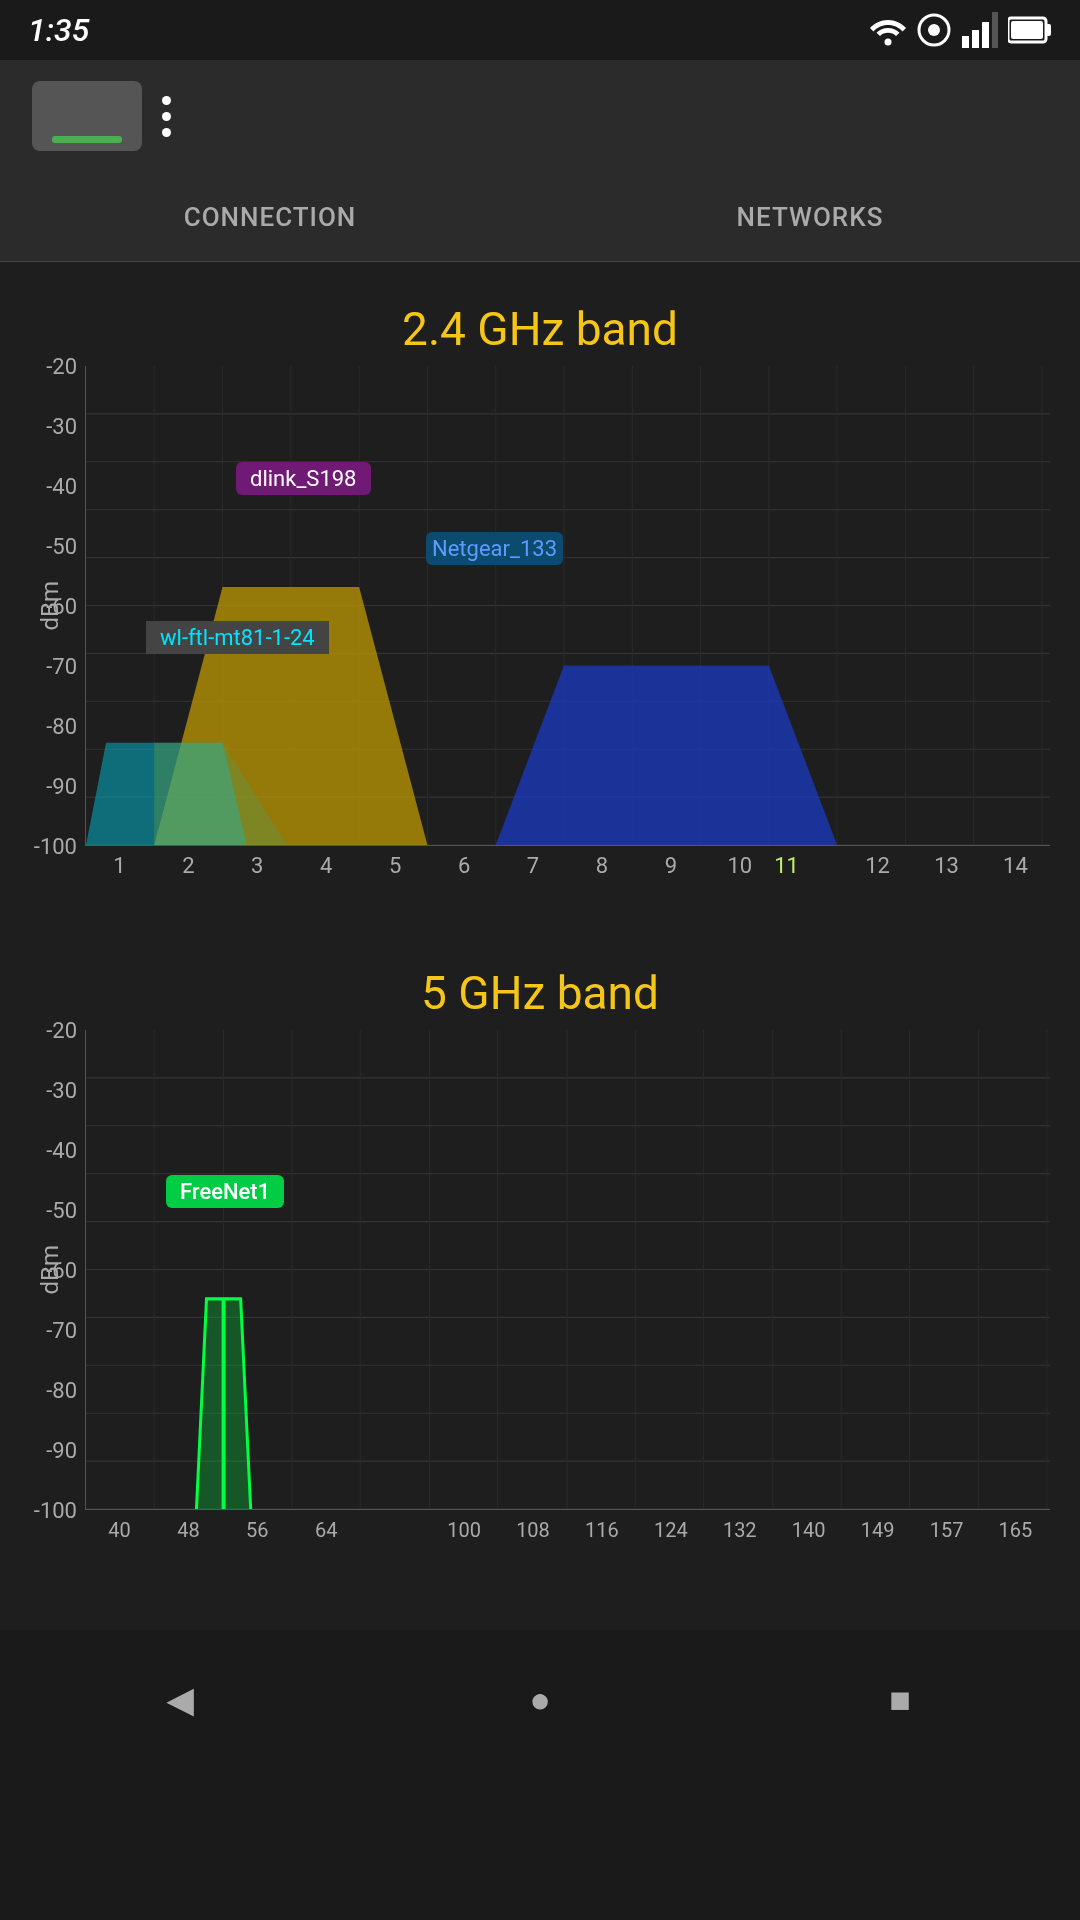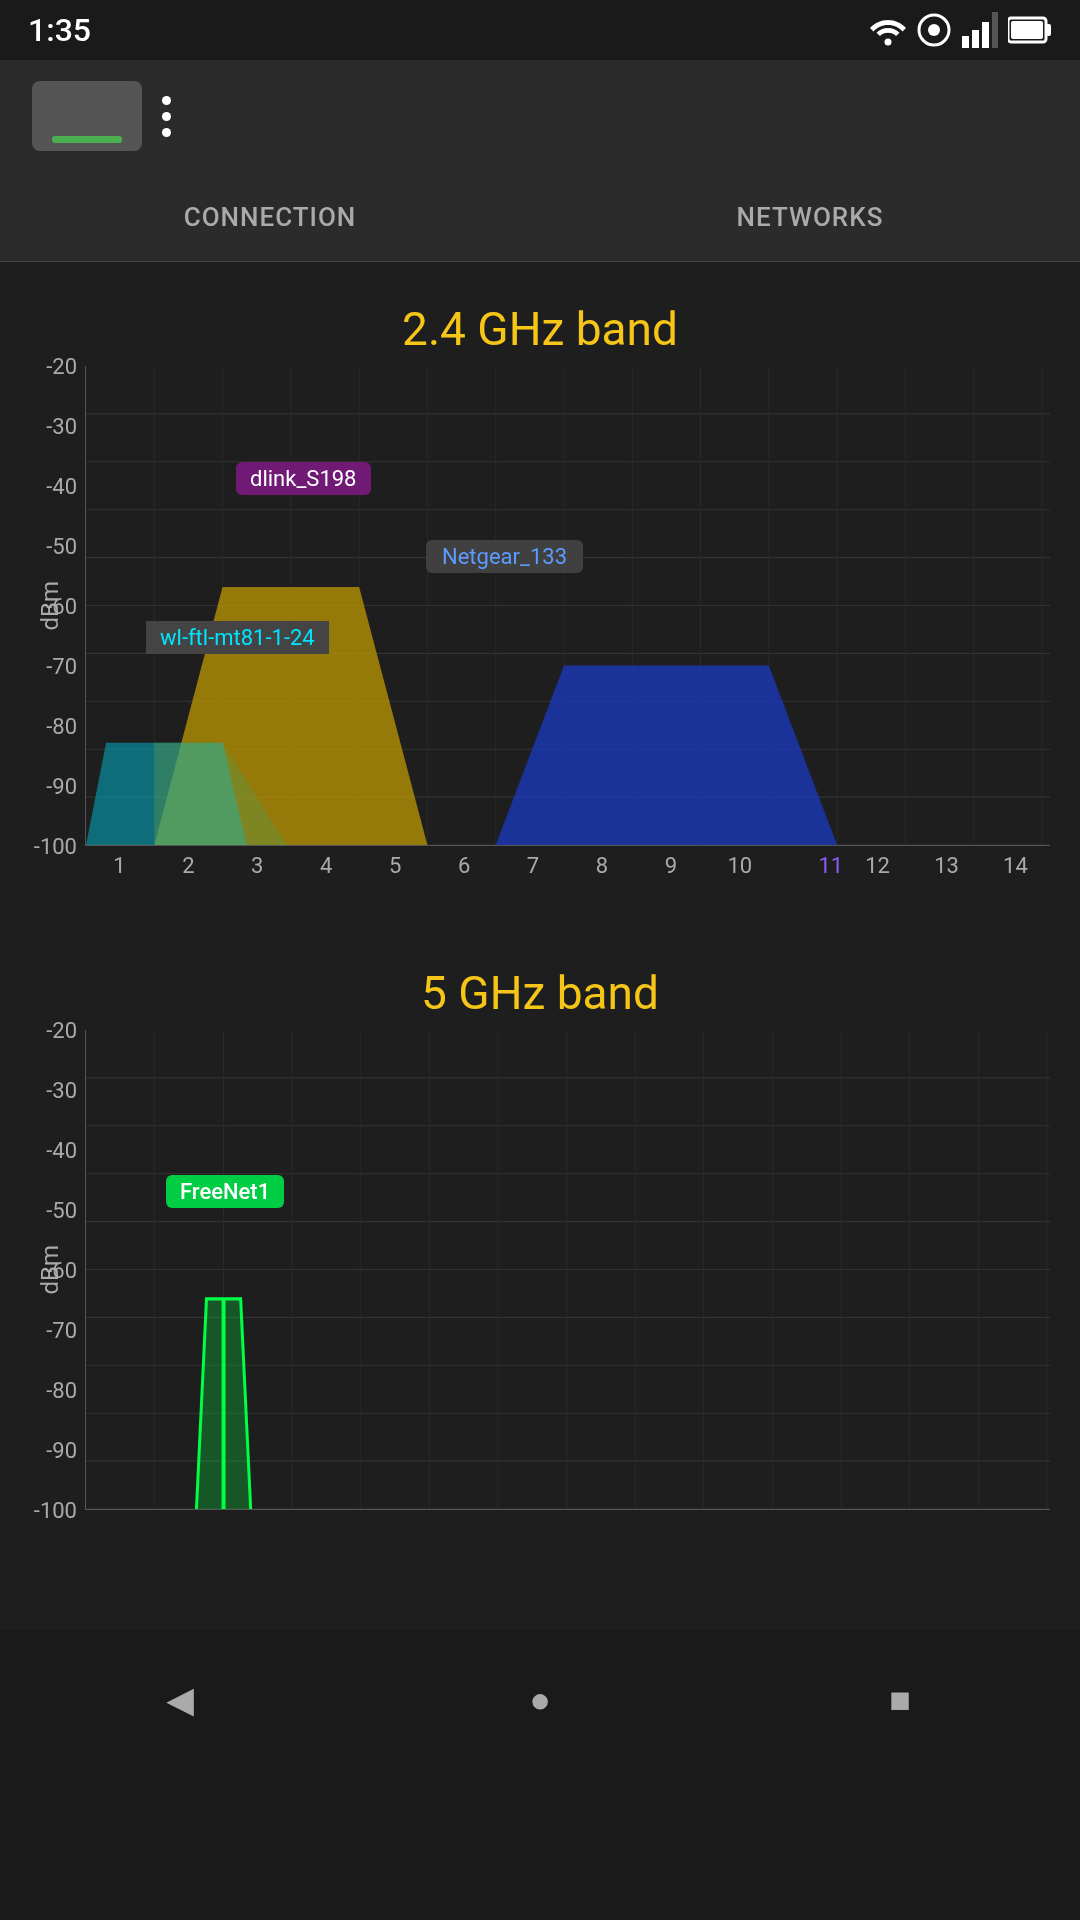--- a/index.html
+++ b/index.html
@@ -19,20 +19,21 @@
       height: 60px;
       display: flex;
       align-items: center;
       justify-content: space-between;
       padding: 0 28px;
     }
     .status-time {
       font-size: 32px;
       font-weight: 500;
       color: #fff;
+      font-style: italic;
     }
     .status-icons {
       display: flex;
       align-items: center;
       gap: 10px;
     }
 
     
     #app-bar {
       background: #2b2b2b;
@@ -239,21 +240,21 @@
 
           <polygon points="408,440 476,275 680,275 748,440" fill="#1a3bcc" fill-opacity="0.7"></polygon>
         </svg>
 
         
         
         <div style="position:absolute; top:96px; left:150px; background:#701a75; color:#fff; border-radius:6px; padding:4px 14px; font-size:22px; white-space:nowrap; z-index:10;">dlink_S198</div>
         
         <div style="position:absolute; top:255px; left:60px; background:#444; color:#00e5ff; border-radius:0; padding:4px 14px; font-size:22px; white-space:nowrap; z-index:10;">wl-ftl-mt81-1-24</div>
         
-        <div style="position:absolute; top:174px; left:340px; background:#404040; color:#5c9bff; border-radius:6px; padding:4px 16px; font-size:22px; white-space:nowrap; z-index:10;">Netgear_133</div>
+        <div style="position:absolute; top:166px; left:340px; background:#0c4a6e; color:#5c9bff; border-radius:6px; padding:4px 6px; font-size:22px; white-space:nowrap; z-index:10;">Netgear_133</div>
       </div>
 
       <div style="position:absolute; left:0; top:0; bottom:40px; width:55px;">
         <span style="position:absolute; top:calc(0% - 12px); right:8px; color:#aaa; font-size:22px;">-20</span>
         <span style="position:absolute; top:calc(12.5% - 12px); right:8px; color:#aaa; font-size:22px;">-30</span>
         <span style="position:absolute; top:calc(25% - 12px); right:8px; color:#aaa; font-size:22px;">-40</span>
         <span style="position:absolute; top:calc(37.5% - 12px); right:8px; color:#aaa; font-size:22px;">-50</span>
         <span style="position:absolute; top:calc(50% - 12px); right:8px; color:#aaa; font-size:22px;">-60</span>
         <span style="position:absolute; top:calc(62.5% - 12px); right:8px; color:#aaa; font-size:22px;">-70</span>
         <span style="position:absolute; top:calc(75% - 12px); right:8px; color:#aaa; font-size:22px;">-80</span>
@@ -265,21 +266,21 @@
         <span style="flex:1; text-align:center; color:#aaa; font-size:22px; line-height:40px;">1</span>
         <span style="flex:1; text-align:center; color:#aaa; font-size:22px; line-height:40px;">2</span>
         <span style="flex:1; text-align:center; color:#aaa; font-size:22px; line-height:40px;">3</span>
         <span style="flex:1; text-align:center; color:#aaa; font-size:22px; line-height:40px;">4</span>
         <span style="flex:1; text-align:center; color:#aaa; font-size:22px; line-height:40px;">5</span>
         <span style="flex:1; text-align:center; color:#aaa; font-size:22px; line-height:40px;">6</span>
         <span style="flex:1; text-align:center; color:#aaa; font-size:22px; line-height:40px;">7</span>
         <span style="flex:1; text-align:center; color:#aaa; font-size:22px; line-height:40px;">8</span>
         <span style="flex:1; text-align:center; color:#aaa; font-size:22px; line-height:40px;">9</span>
         <span style="flex:1; text-align:center; color:#aaa; font-size:22px; line-height:40px;">10</span>
-        <span style="flex:1; text-align:right; color:#8b5cf6; font-size:22px; line-height:40px;">11</span>
+        <span style="flex:1; text-align:left; color:#bef264; font-size:22px; line-height:40px;">11</span>
         <span style="flex:1; text-align:center; color:#aaa; font-size:22px; line-height:40px;">12</span>
         <span style="flex:1; text-align:center; color:#aaa; font-size:22px; line-height:40px;">13</span>
         <span style="flex:1; text-align:center; color:#aaa; font-size:22px; line-height:40px;">14</span>
       </div>
     </div>
   </div>
 
   <div class="band-section">
     <div class="band-title">5 GHz band</div>
     <div style="position:relative; height:520px; margin:0 30px 60px 30px;">
@@ -333,20 +334,36 @@
         <span style="position:absolute; top:calc(12.5% - 12px); right:8px; color:#aaa; font-size:22px;">-30</span>
         <span style="position:absolute; top:calc(25% - 12px); right:8px; color:#aaa; font-size:22px;">-40</span>
         <span style="position:absolute; top:calc(37.5% - 12px); right:8px; color:#aaa; font-size:22px;">-50</span>
         <span style="position:absolute; top:calc(50% - 12px); right:8px; color:#aaa; font-size:22px;">-60</span>
         <span style="position:absolute; top:calc(62.5% - 12px); right:8px; color:#aaa; font-size:22px;">-70</span>
         <span style="position:absolute; top:calc(75% - 12px); right:8px; color:#aaa; font-size:22px;">-80</span>
         <span style="position:absolute; top:calc(87.5% - 12px); right:8px; color:#aaa; font-size:22px;">-90</span>
         <span style="position:absolute; top:calc(100% - 12px); right:8px; color:#aaa; font-size:22px;">-100</span>
       </div>
 
+      <div style="position:absolute; bottom:0; left:55px; right:0; height:40px; display:flex;">
+        <span style="flex:1; text-align:center; color:#aaa; font-size:20px; line-height:40px;">40</span>
+        <span style="flex:1; text-align:center; color:#aaa; font-size:20px; line-height:40px;">48</span>
+        <span style="flex:1; text-align:center; color:#aaa; font-size:20px; line-height:40px;">56</span>
+        <span style="flex:1; text-align:center; color:#aaa; font-size:20px; line-height:40px;">64</span>
+        <span style="flex:1; text-align:center; color:#aaa; font-size:20px; line-height:40px;"></span>
+        <span style="flex:1; text-align:center; color:#aaa; font-size:20px; line-height:40px;">100</span>
+        <span style="flex:1; text-align:center; color:#aaa; font-size:20px; line-height:40px;">108</span>
+        <span style="flex:1; text-align:center; color:#aaa; font-size:20px; line-height:40px;">116</span>
+        <span style="flex:1; text-align:center; color:#aaa; font-size:20px; line-height:40px;">124</span>
+        <span style="flex:1; text-align:center; color:#aaa; font-size:20px; line-height:40px;">132</span>
+        <span style="flex:1; text-align:center; color:#aaa; font-size:20px; line-height:40px;">140</span>
+        <span style="flex:1; text-align:center; color:#aaa; font-size:20px; line-height:40px;">149</span>
+        <span style="flex:1; text-align:center; color:#aaa; font-size:20px; line-height:40px;">157</span>
+        <span style="flex:1; text-align:center; color:#aaa; font-size:20px; line-height:40px;">165</span>
+      </div>
     </div>
   </div>
 
 </div>
 
 <div id="bottom-nav">
   <button style="background:none;border:none;color:#aaa;font-size:36px;cursor:pointer;width:80px;height:80px;">◀</button>
   <button style="background:none;border:none;color:#aaa;font-size:36px;cursor:pointer;width:80px;height:80px;">●</button>
   <button style="background:none;border:none;color:#aaa;font-size:36px;cursor:pointer;width:80px;height:80px;">■</button>
 </div>

